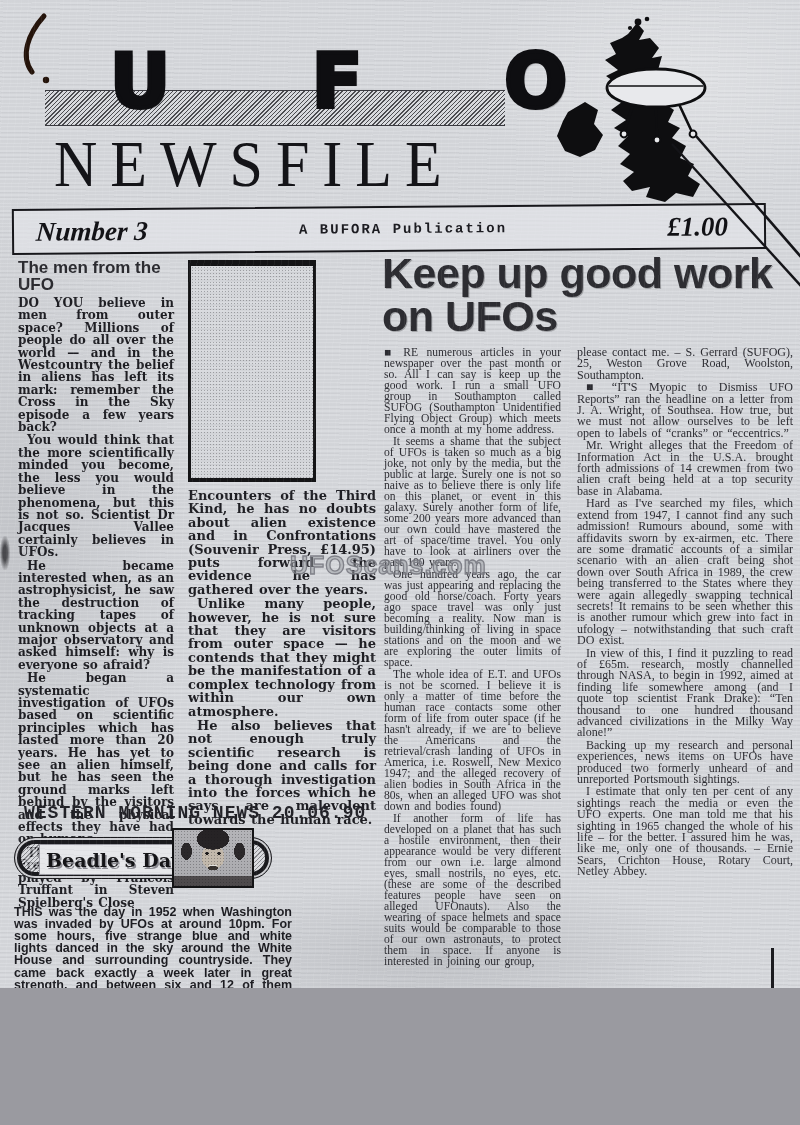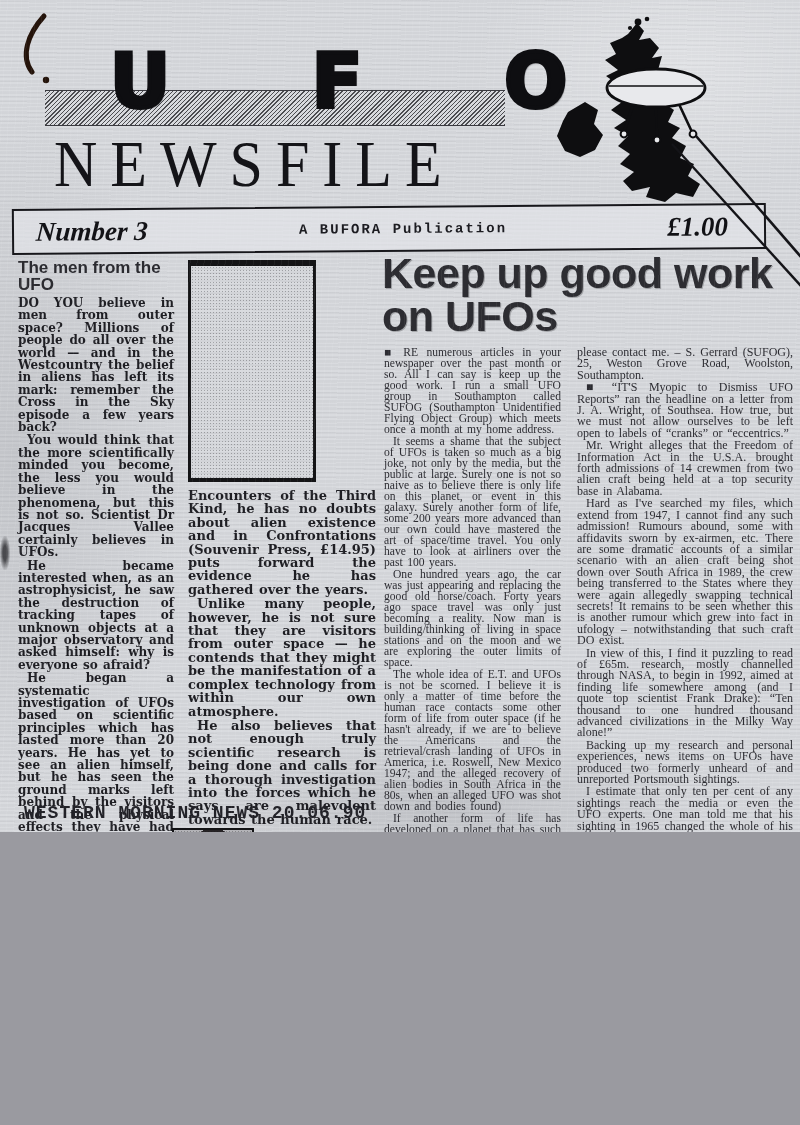--- a/index.html
+++ b/index.html
@@ -1,17 +1,17 @@
 <!DOCTYPE html>
 <html><head>
 <meta charset="utf-8">
 <style>
   html,body{margin:0;padding:0;background:#9a9aa0;}
   .page{
-    position:relative; width:800px; height:832px; margin:0 auto;
+    position:relative; width:800px; height:988px; margin:0 auto;
     background:#d7d9dd;
     background-image:
       radial-gradient(ellipse 300px 180px at 85% 8%, rgba(255,255,255,.25), transparent 70%),
       radial-gradient(ellipse 260px 500px at 2% 55%, rgba(120,122,128,.18), transparent 70%),
       radial-gradient(ellipse 400px 120px at 55% 97%, rgba(110,112,118,.20), transparent 70%),
       repeating-linear-gradient(0deg, rgba(255,255,255,.05) 0 2px, rgba(90,90,96,.04) 2px 4px);
     overflow:hidden;
     font-family:"Liberation Serif", serif;
     color:#26262b;
   }
@@ -322,20 +322,21 @@
   <div class="abs main-col2 js cols">
       <p>please contact me. – S. Gerrard (SUFOG), 25, Weston Grove Road, Woolston, Southampton.</p>
       <p>■ “IT'S Myopic to Dismiss UFO Reports” ran the headline on a letter from J. A. Wright, of Southsea. How true, but we must not allow ourselves to be left open to labels of “cranks” or “eccentrics.”</p>
       <p>Mr. Wright alleges that the Freedom of Information Act in the U.S.A. brought forth admissions of 14 crewmen from two alien craft being held at a top security base in Alabama.</p>
       <p>Hard as I've searched my files, which extend from 1947, I cannot find any such admission! Rumours abound, some with affidavits sworn by ex-airmen, etc. There are some dramatic accounts of a similar scenario with an alien craft being shot down over South Africa in 1989, the crew being transferred to the States where they were again allegedly swapping technical secrets! It remains to be seen whether this is another rumour which grew into fact in ufology – notwithstanding that such craft DO exist.</p>
       <p>In view of this, I find it puzzling to read of £65m. research, mostly channelled through NASA, to begin in 1992, aimed at finding life somewhere among (and I quote top scientist Frank Drake): “Ten thousand to one hundred thousand advanced civilizations in the Milky Way alone!”</p>
       <p>Backing up my research and personal experiences, news items on UFOs have produced two formerly unheard of and unreported Portsmouth sightings.</p>
       <p>I estimate that only ten per cent of any sightings reach the media or even the UFO experts. One man told me that his sighting in 1965 changed the whole of his life – for the better. I assured him he was, like me, only one of thousands. – Ernie Sears, Crichton House, Rotary Court, Netley Abbey.</p>
     </div>
 
+  <div class="abs watermark">UFOScans.com</div>
 
   <div class="abs rule-bottom"></div>
   <div class="abs tick-v"></div>
   <div class="abs phone-band"></div>
   <div class="abs ufocall-brand">UFOCALL</div>
   <div class="abs ufocall-phone">0898 12 18 86</div>
   <div class="abs rates">38p peak   25p standard</div>
   <div class="abs band-gray"></div>
   <div class="abs band-black"></div>
 

